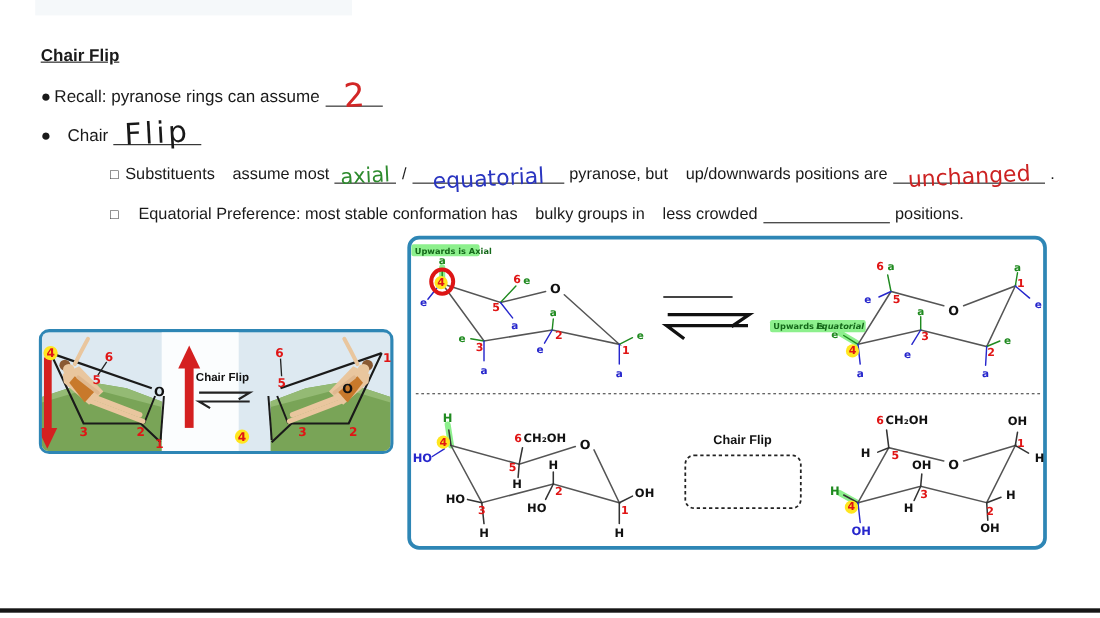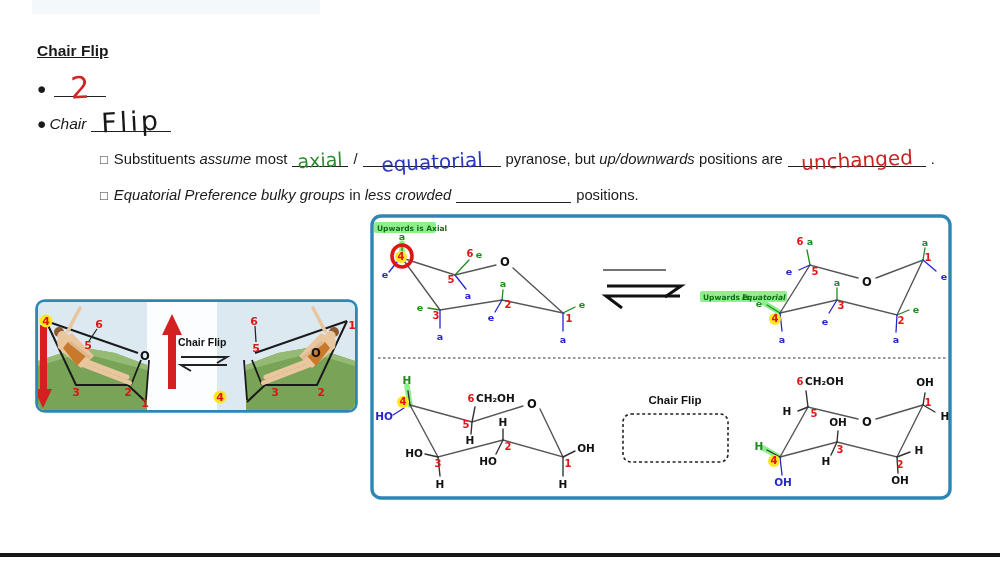--- a/index.html
+++ b/index.html
@@ -1,19 +1,19 @@
 <!DOCTYPE html>
 <html><head>
 <meta charset="utf-8">
 <style>
   html,body{margin:0;padding:0;}
   body{width:1000px;height:562px;background:#ffffff;position:relative;overflow:hidden;
        font-family:"Liberation Sans",sans-serif;color:#1a1a1a;}
   .row{position:absolute;display:flex;align-items:baseline;white-space:nowrap;font-size:15.5px;}
-  .it{font-style:italic;}
+  .it{margin-left:12px;}
   .marker{margin-right:3px;}
   .sq{font-size:13px;color:#333;margin-right:6px;}
   .heading{position:absolute;left:37px;top:42px;font-size:15.5px;font-weight:bold;
            text-decoration:underline;}
   .blank{display:inline-block;position:relative;border-bottom:1.7px solid #222;height:15px;
          align-self:flex-end;margin:0 5px 1px 5px;}
   .hw{position:absolute;left:50%;bottom:-4px;transform:translateX(-50%) rotate(-3deg);
       font-family:"DejaVu Sans",sans-serif;white-space:nowrap;line-height:1;}
   .hw-2{font-size:30px;color:#d22626;bottom:-7px;}
   .hw-flip{font-size:27px;color:#181818;letter-spacing:3px;}
@@ -48,20 +48,21 @@
 </style>
 </head>
 <body>
 
 <div class="topstrip"></div>
 
 <div class="heading">Chair Flip</div>
 
 <div class="row" style="left:37px;top:80px;">
   <span class="marker">●</span>
+  <span>Recall: pyranose rings can assume</span>
   <span class="blank" style="width:52px;">
     <span class="hw hw-2">2</span>
   </span>
 </div>
 
 <div class="row" style="left:37px;top:115px;">
   <span class="marker">●</span>
   <span class="it">Chair</span>
   <span class="blank" style="width:80px;">
     <span class="hw hw-flip">Flip</span>
@@ -85,21 +86,21 @@
   <span>positions are</span>
   <span class="blank" style="width:138px;">
     <span class="hw hw-un">unchanged</span>
   </span>
   <span>.</span>
 </div>
 
 <div class="row" style="left:100px;top:187px;font-size:14.8px;">
   <span class="sq">□</span>
   <span class="it">Equatorial Preference</span>
-  &nbsp;
+  <span>: most stable conformation has</span>&nbsp;
   <span class="it">bulky groups</span>&nbsp;
   <span>in</span>&nbsp;
   <span class="it">less crowded</span>
   <span class="blank" style="width:115px;"></span>
   <span>positions.</span>
 </div>
 
 <svg style="left:35px;top:299px;" width="323" height="114" viewBox="0 0 323 114">
   <defs>
     <clipPath id="cart-clip">

